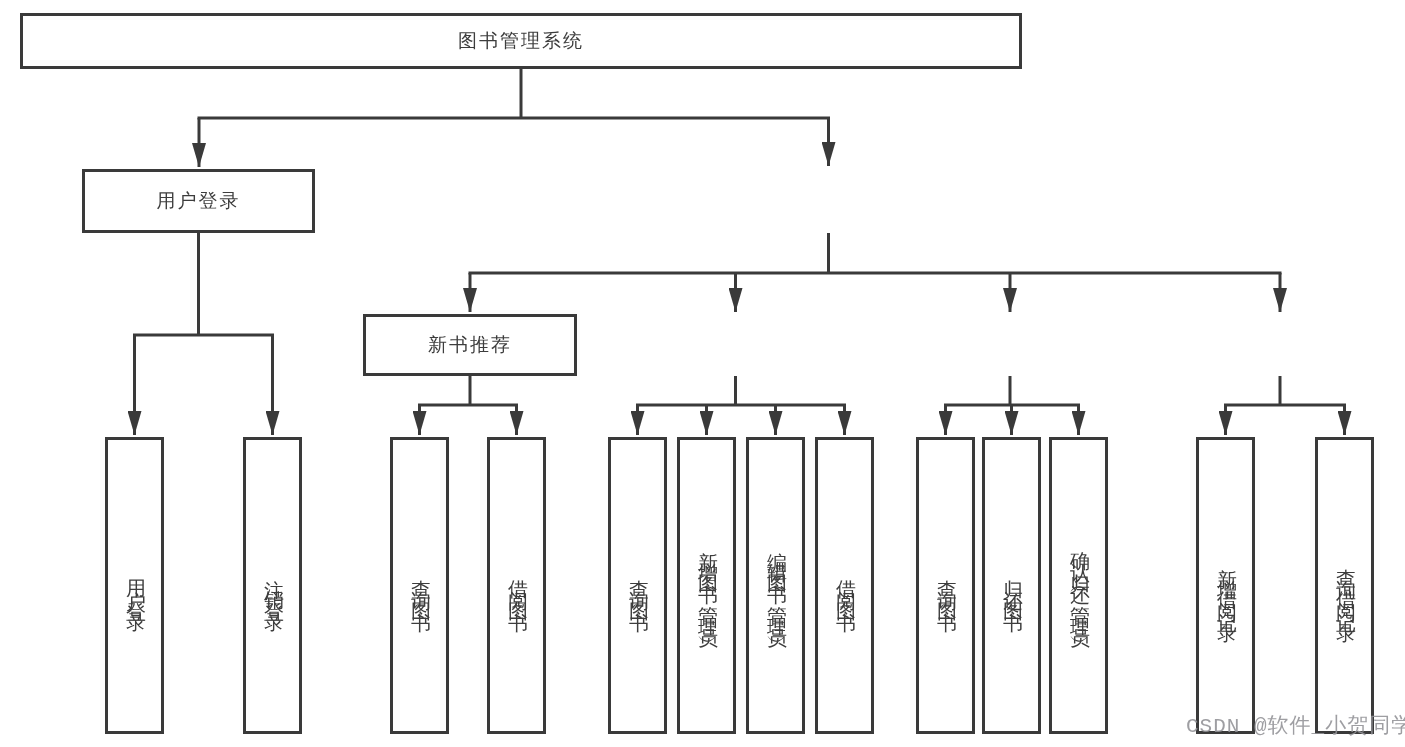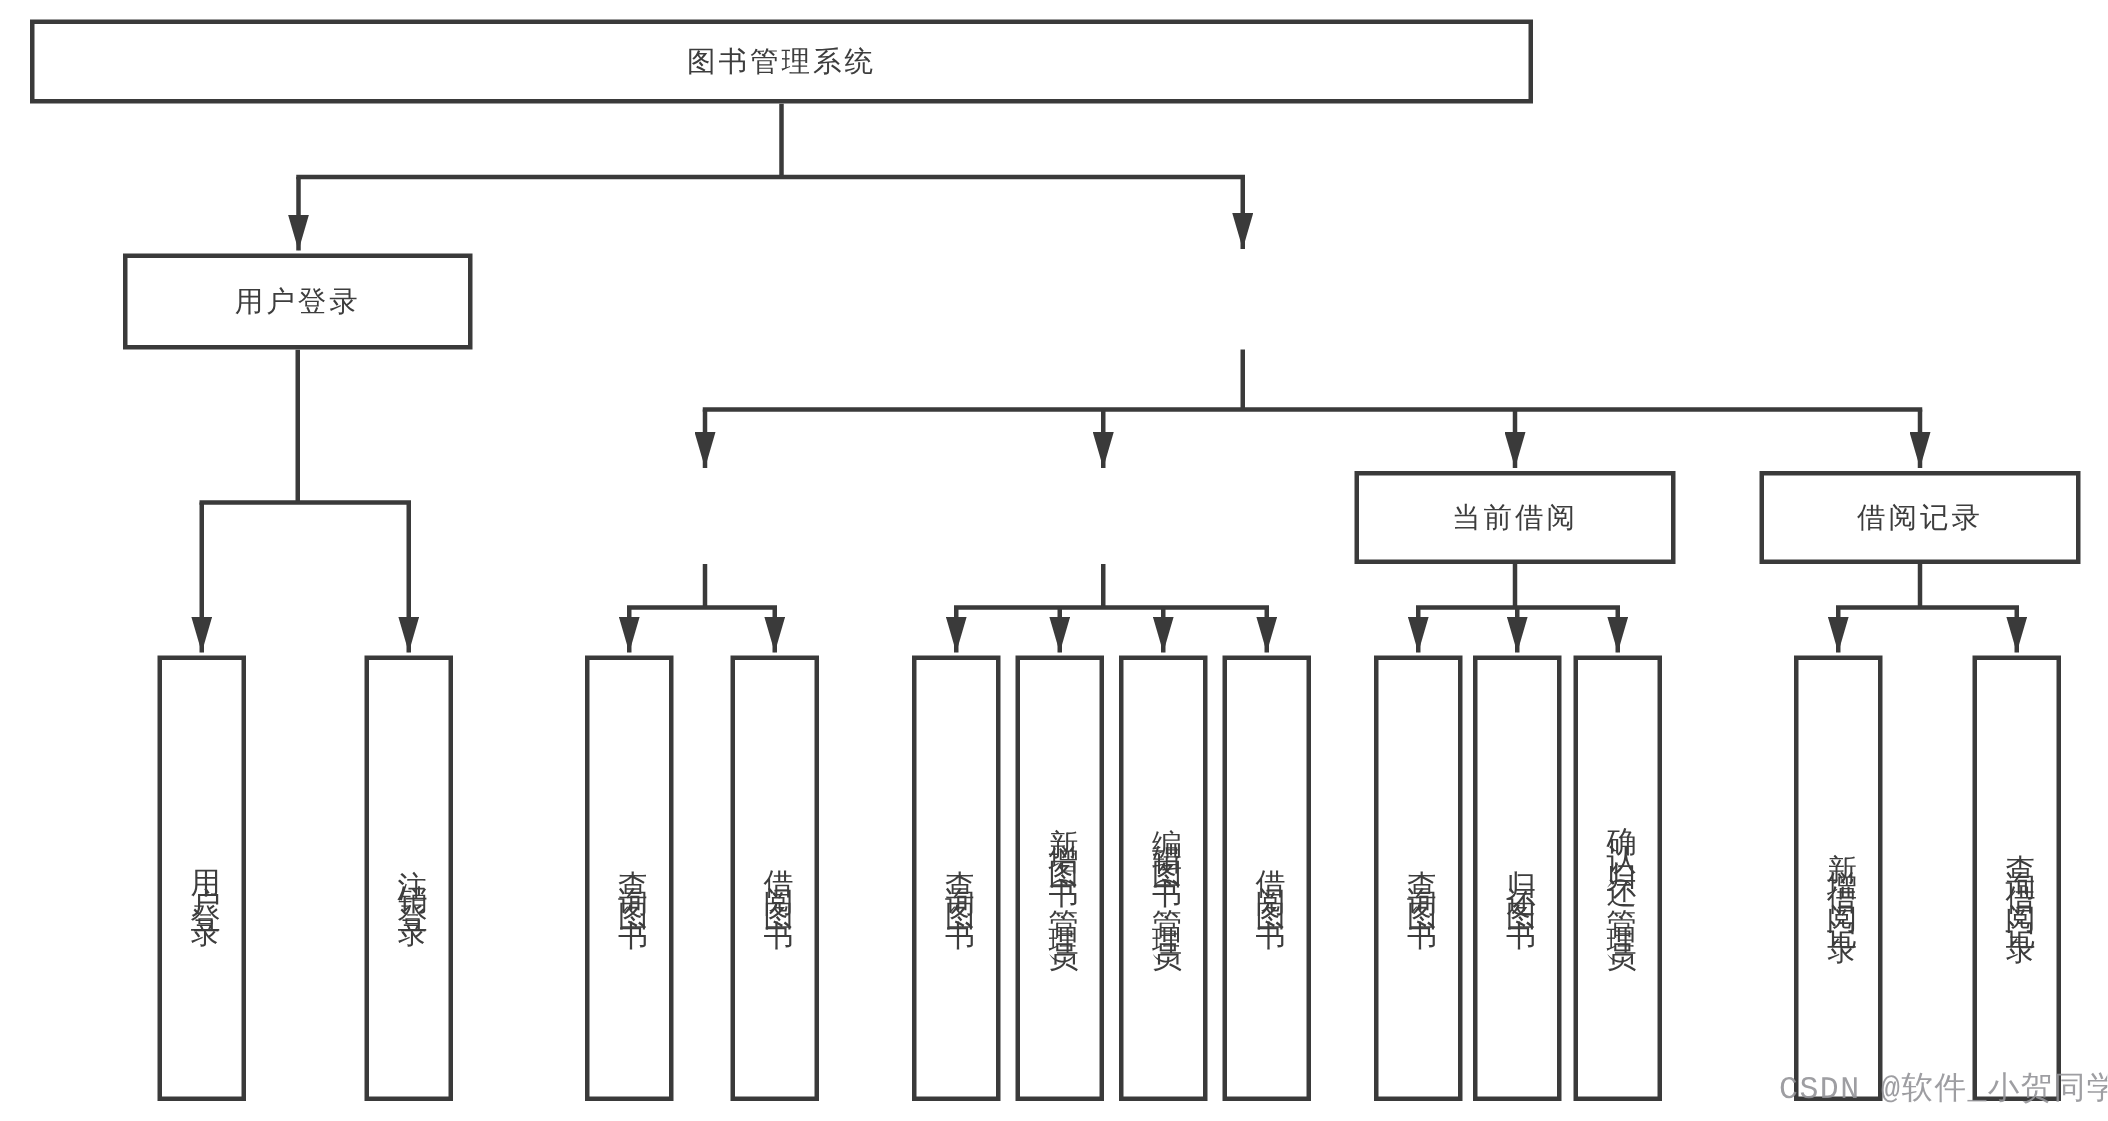--- a/index.html
+++ b/index.html
@@ -112,22 +112,21 @@
       <path d="M1224 405 H1346"></path>
       <path d="M1225.5 405 V435" marker-end="url(#ah)"></path>
       <path d="M1344.5 405 V435" marker-end="url(#ah)"></path>
     </g>
   </svg>
 
   <div class="node root" style="left:20px; top:13px; width:1002px; height:56px">图书管理系统</div>
 
   <div class="node" style="left:82px; top:169px; width:233px; height:64px">用户登录</div>
 
-  <div class="node" style="left:903px; top:314px; width:214px; height:62px">当前借阅</div>
-  <div class="node" style="left:1173px; top:314px; width:214px; height:62px">借阅记录</div>
+  <div class="node" style="left:363px; top:314px; width:214px; height:62px">新书推荐</div>
 
   <div class="leaf" style="left:105px">用户登录</div>
   <div class="leaf" style="left:243px">注销登录</div>
 
   <div class="leaf" style="left:390px">查询图书</div>
   <div class="leaf" style="left:487px">借阅图书</div>
 
   <div class="leaf" style="left:608px">查询图书</div>
   <div class="leaf" style="left:677px">新增图书（管理员）</div>
   <div class="leaf" style="left:746px">编辑图书（管理员）</div>

